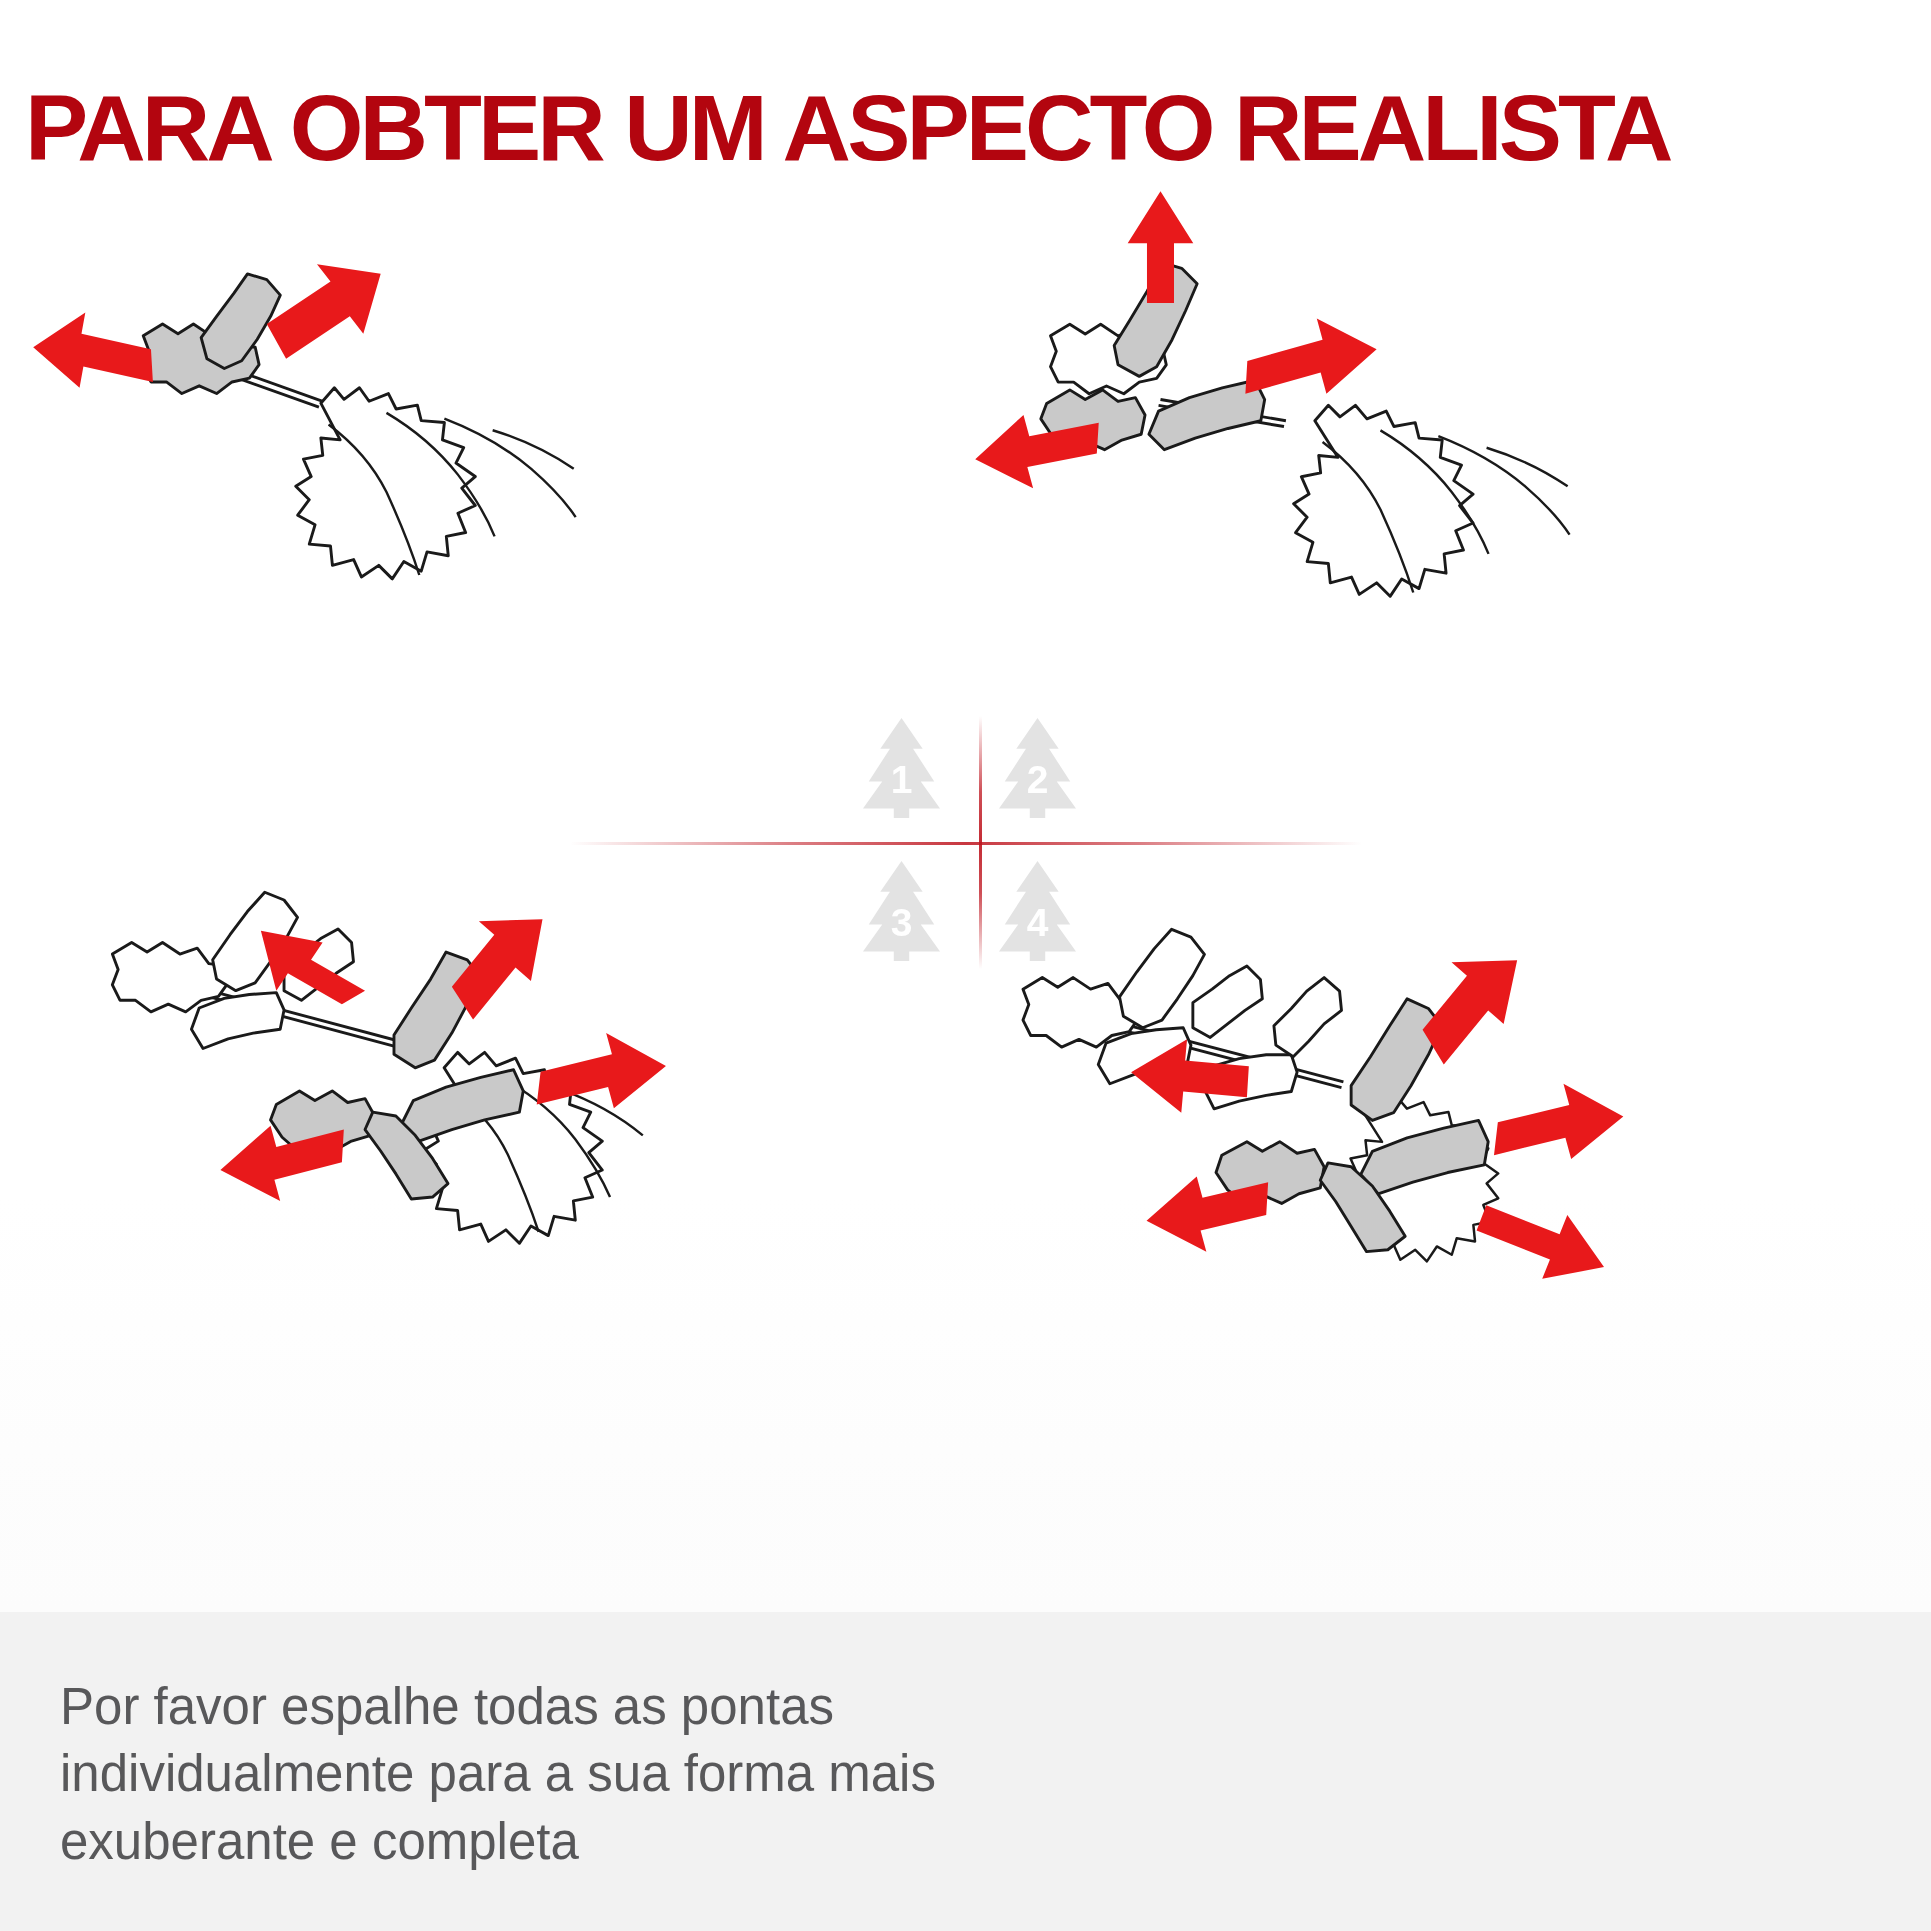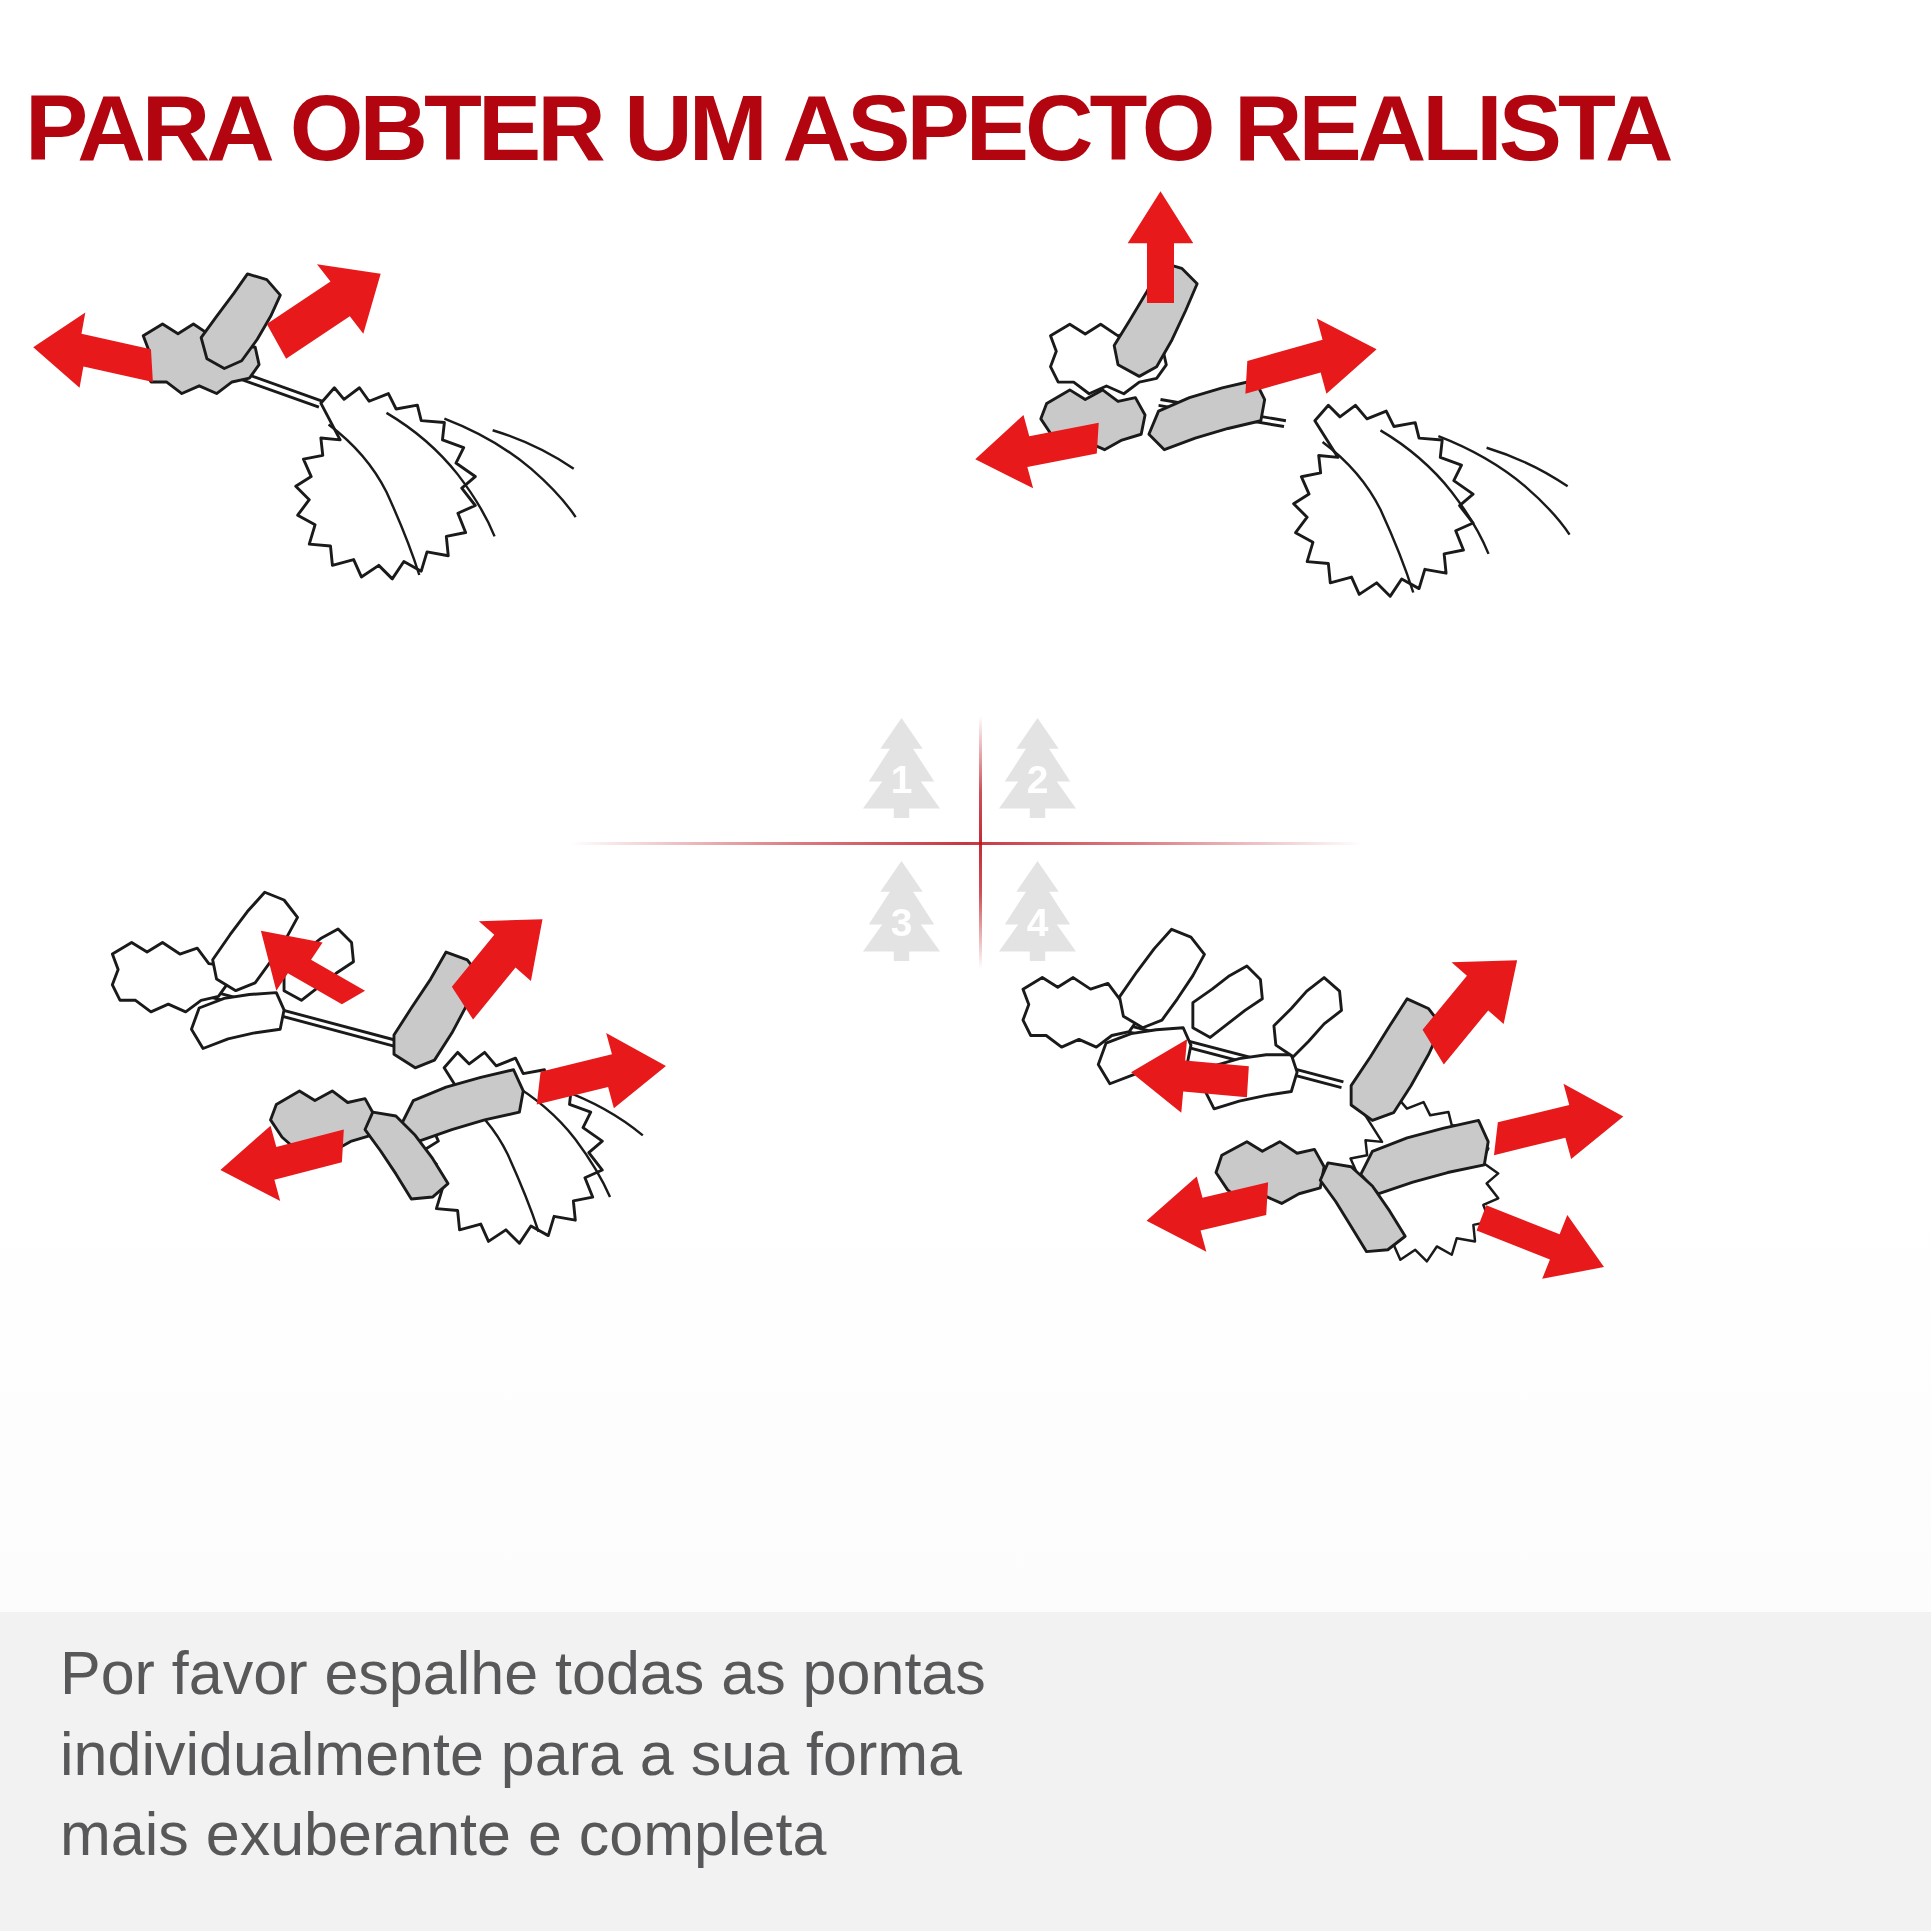--- a/index.html
+++ b/index.html
@@ -70,21 +70,21 @@
   .footer{
     position:absolute;
     left:0;bottom:0;
     width:1931px;height:319px;
     background:#f2f2f2;
   }
   .footer-text{
     position:absolute;
     left:60px;bottom:56px;
     width:975px;
-    font-size:61px;
+    font-size:51px;
     line-height:1.32;
     color:#58585a;
     font-family:"Liberation Sans", sans-serif;
   }
 
   
   .forest{
     position:absolute;
     left:966px;bottom:0;
     width:966px;height:454px;

